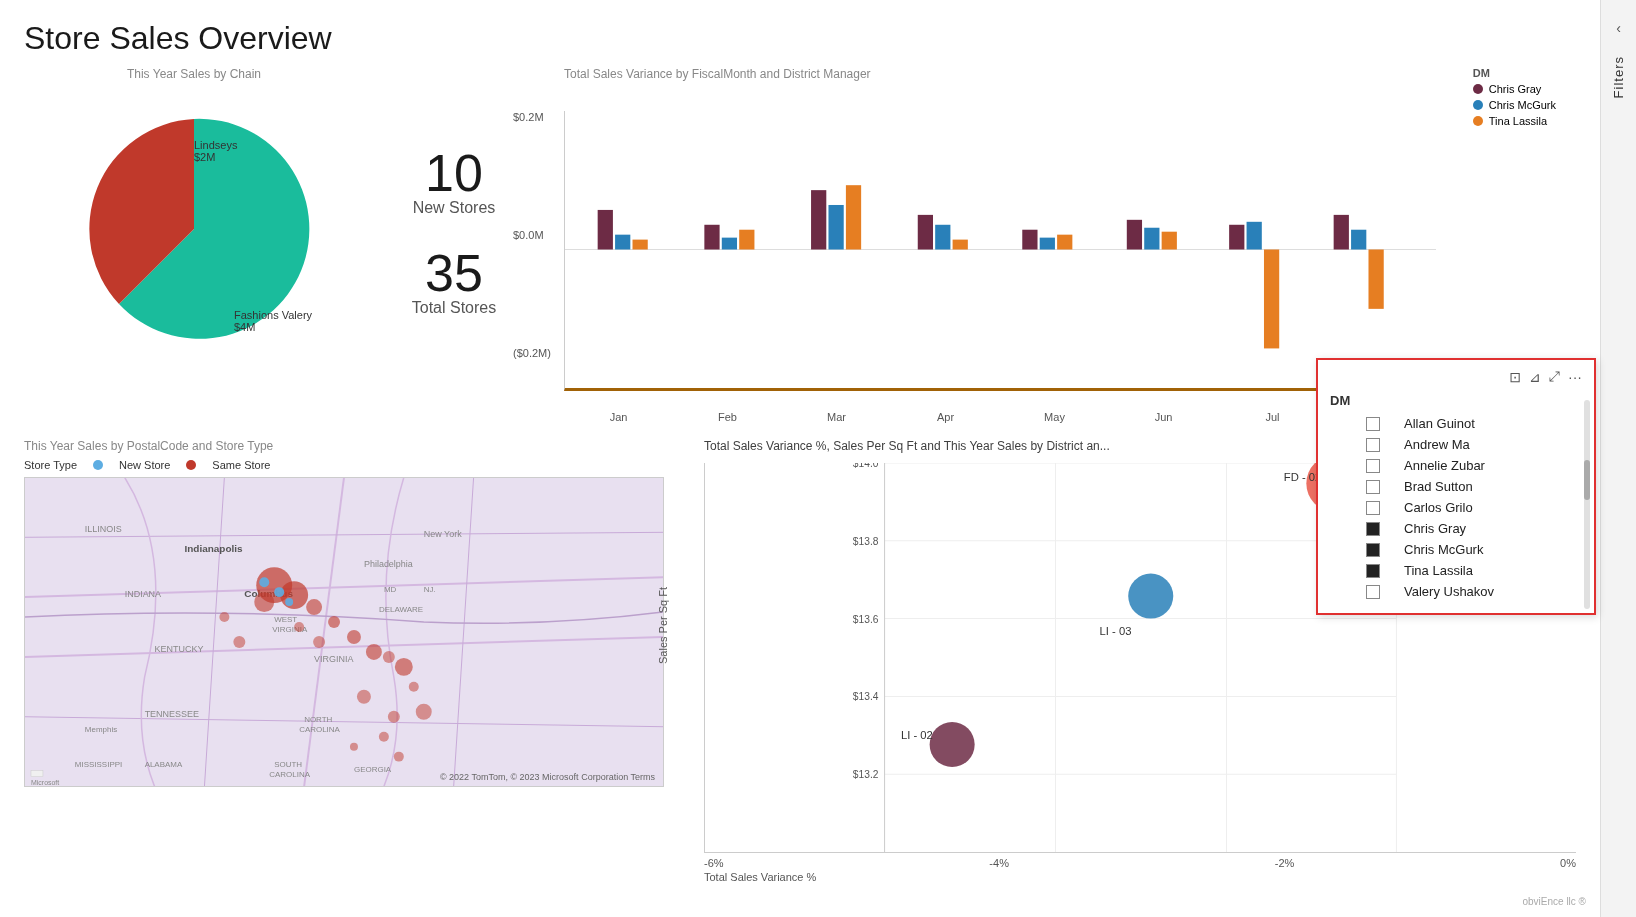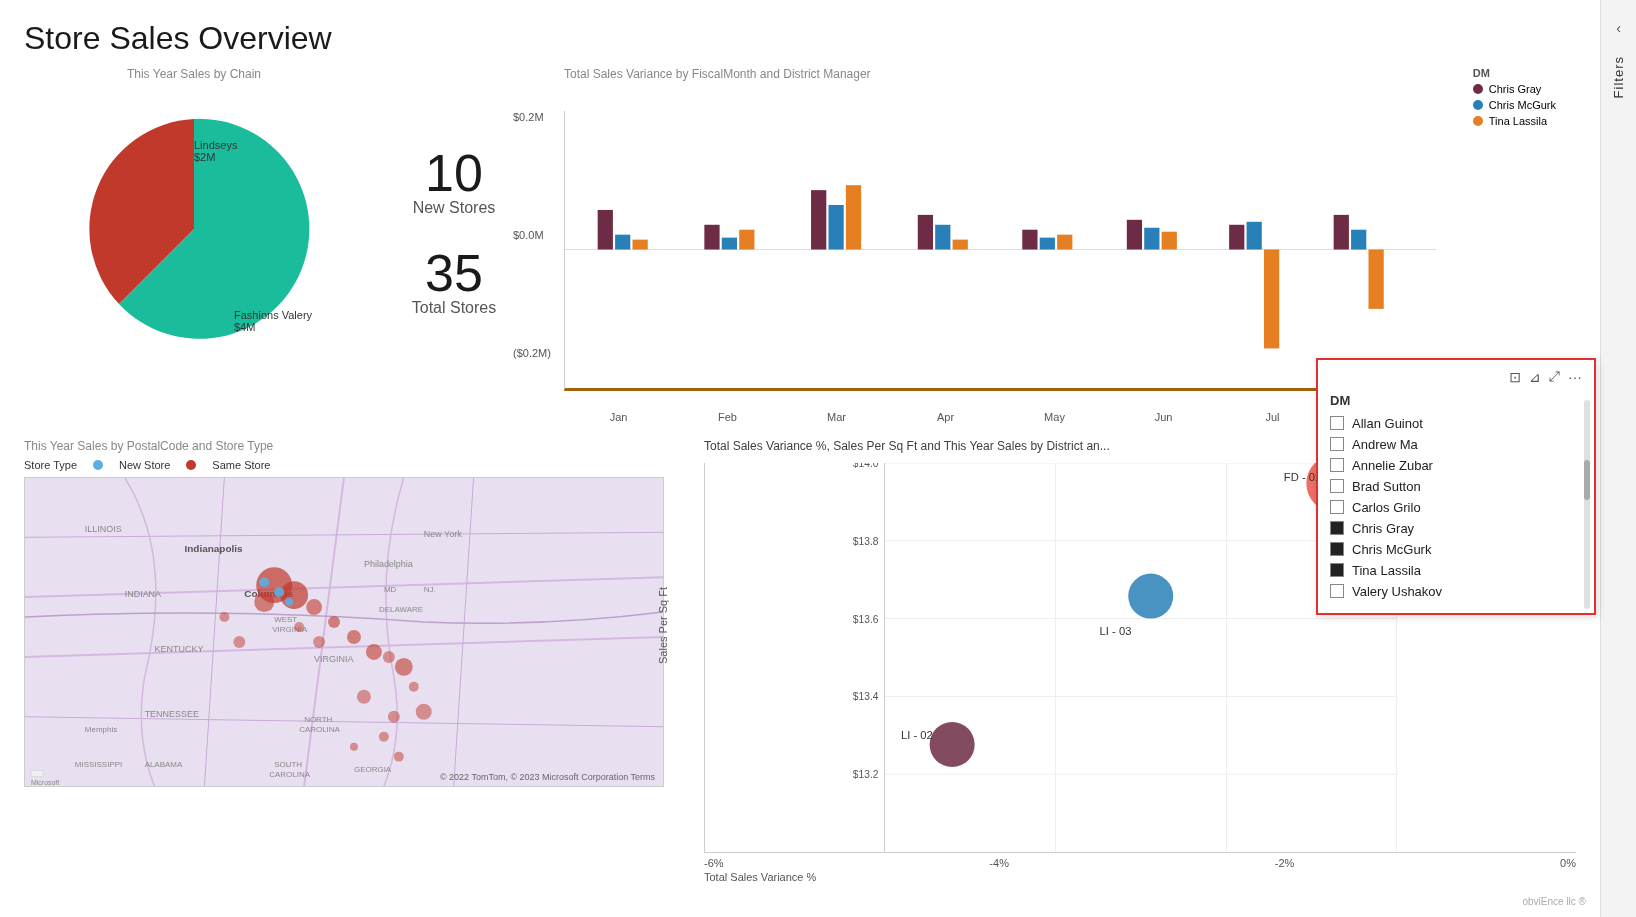--- a/index.html
+++ b/index.html
@@ -268,24 +268,26 @@
       cursor: pointer;
     }
     .filter-dm-label {
       font-size: 13px;
       font-weight: 600;
       color: #333;
       margin-bottom: 8px;
     }
     .filter-item {
       display: flex;
-      gap: 8px;
+      align-items: center;
+      gap: 24px;
       margin-bottom: 6px;
       font-size: 13px;
       color: #222;
+      margin-left: 36px;
     }
     .filter-checkbox {
       width: 14px;
       height: 14px;
       border: 1px solid #888;
       background: #fff;
       display: inline-block;
       flex-shrink: 0;
     }
     .filter-checkbox.checked {

